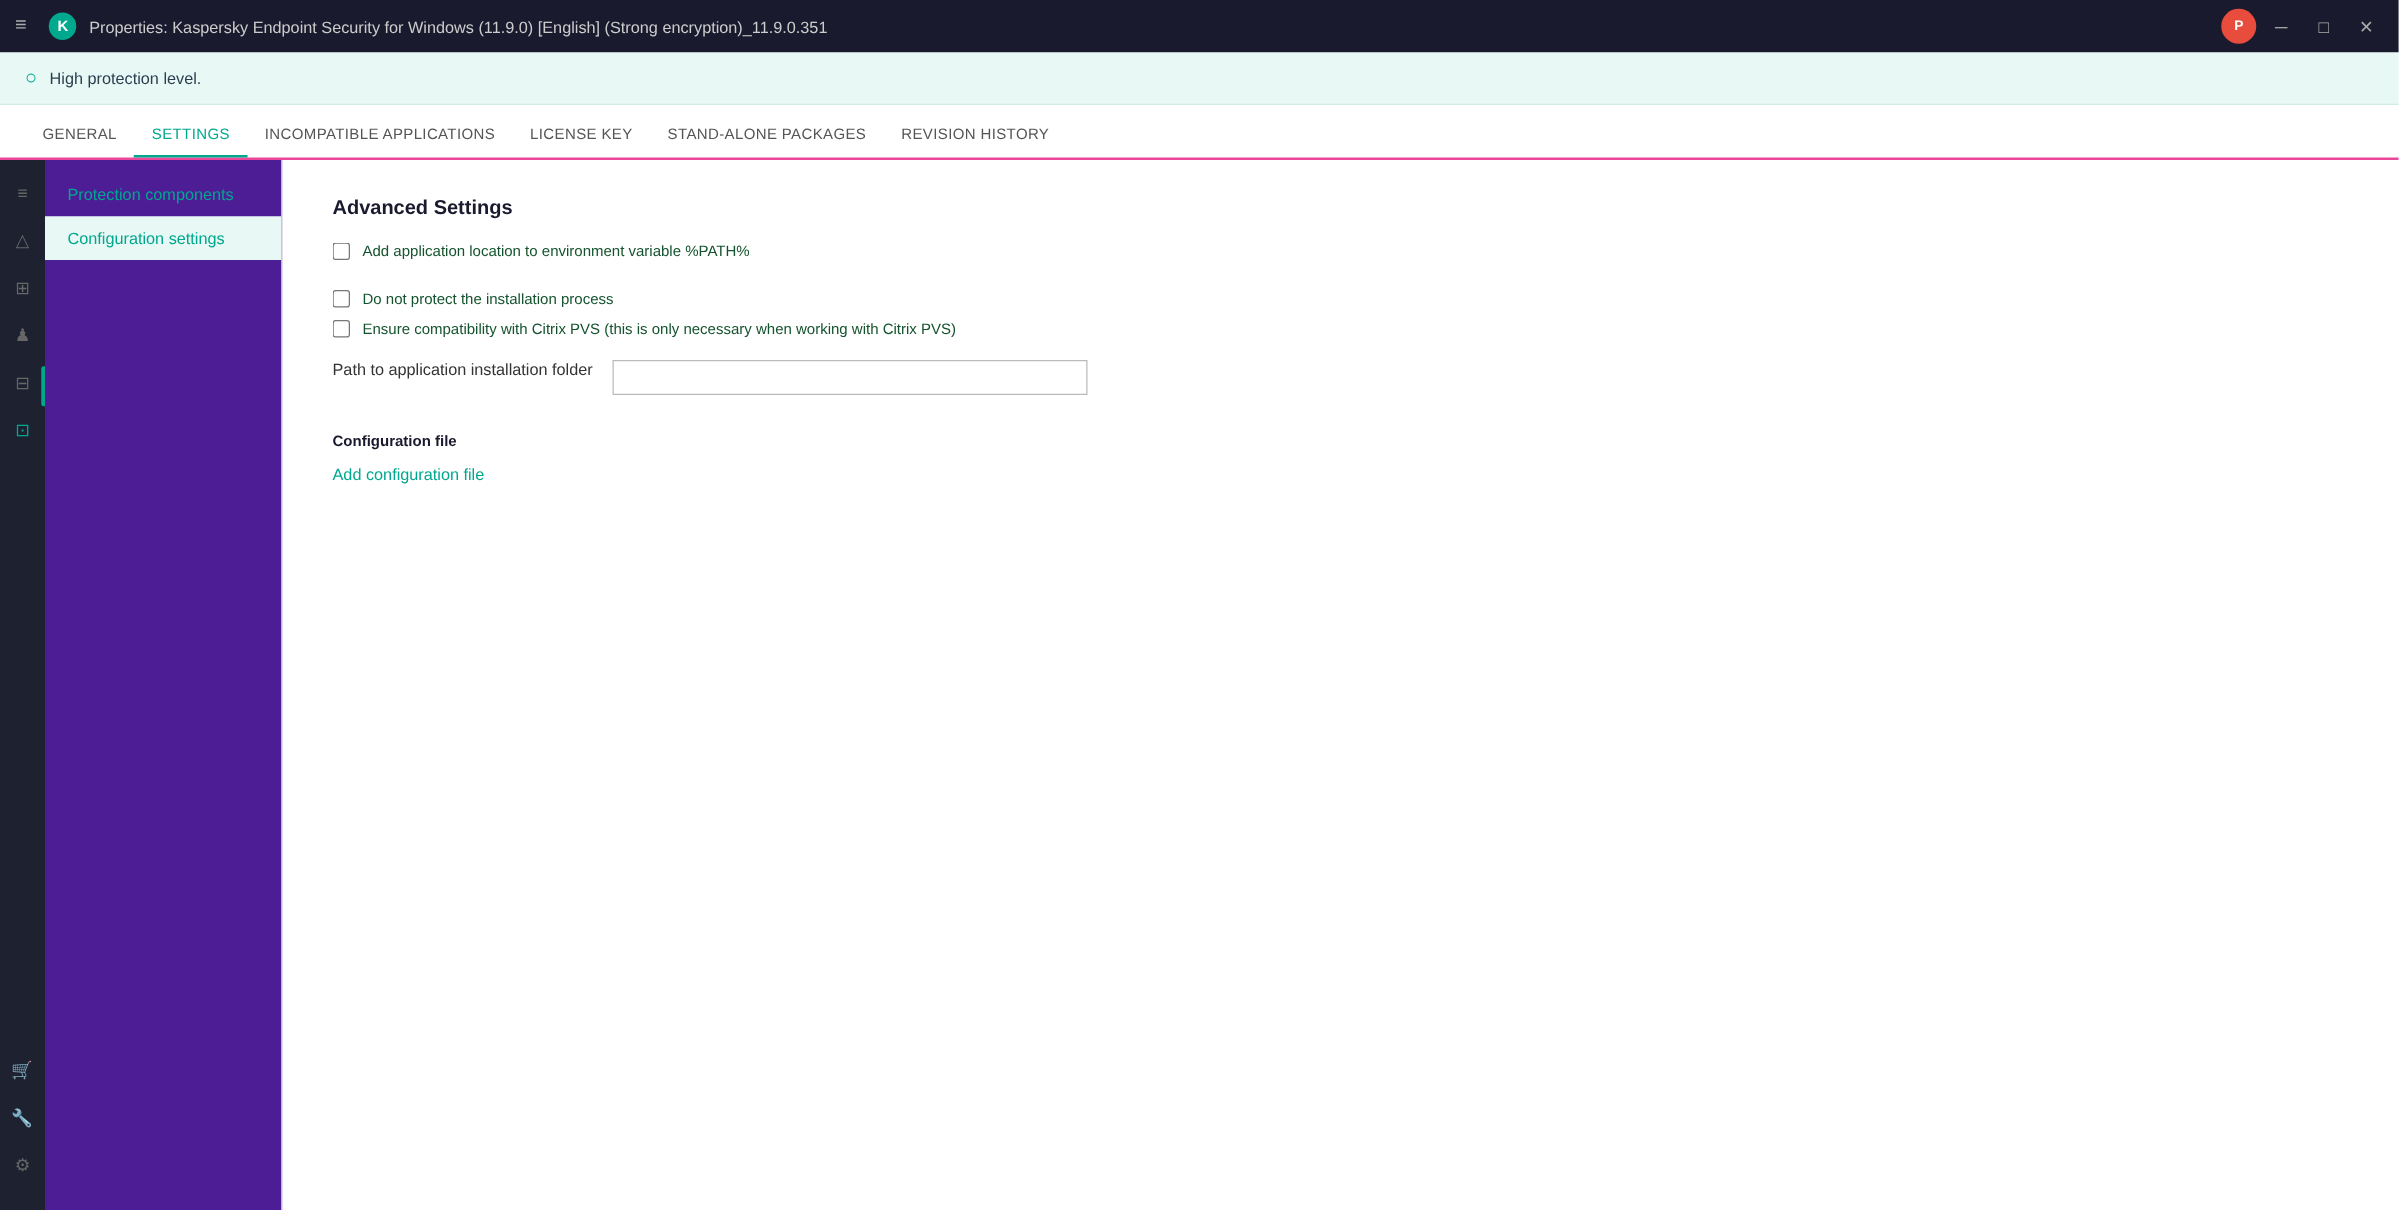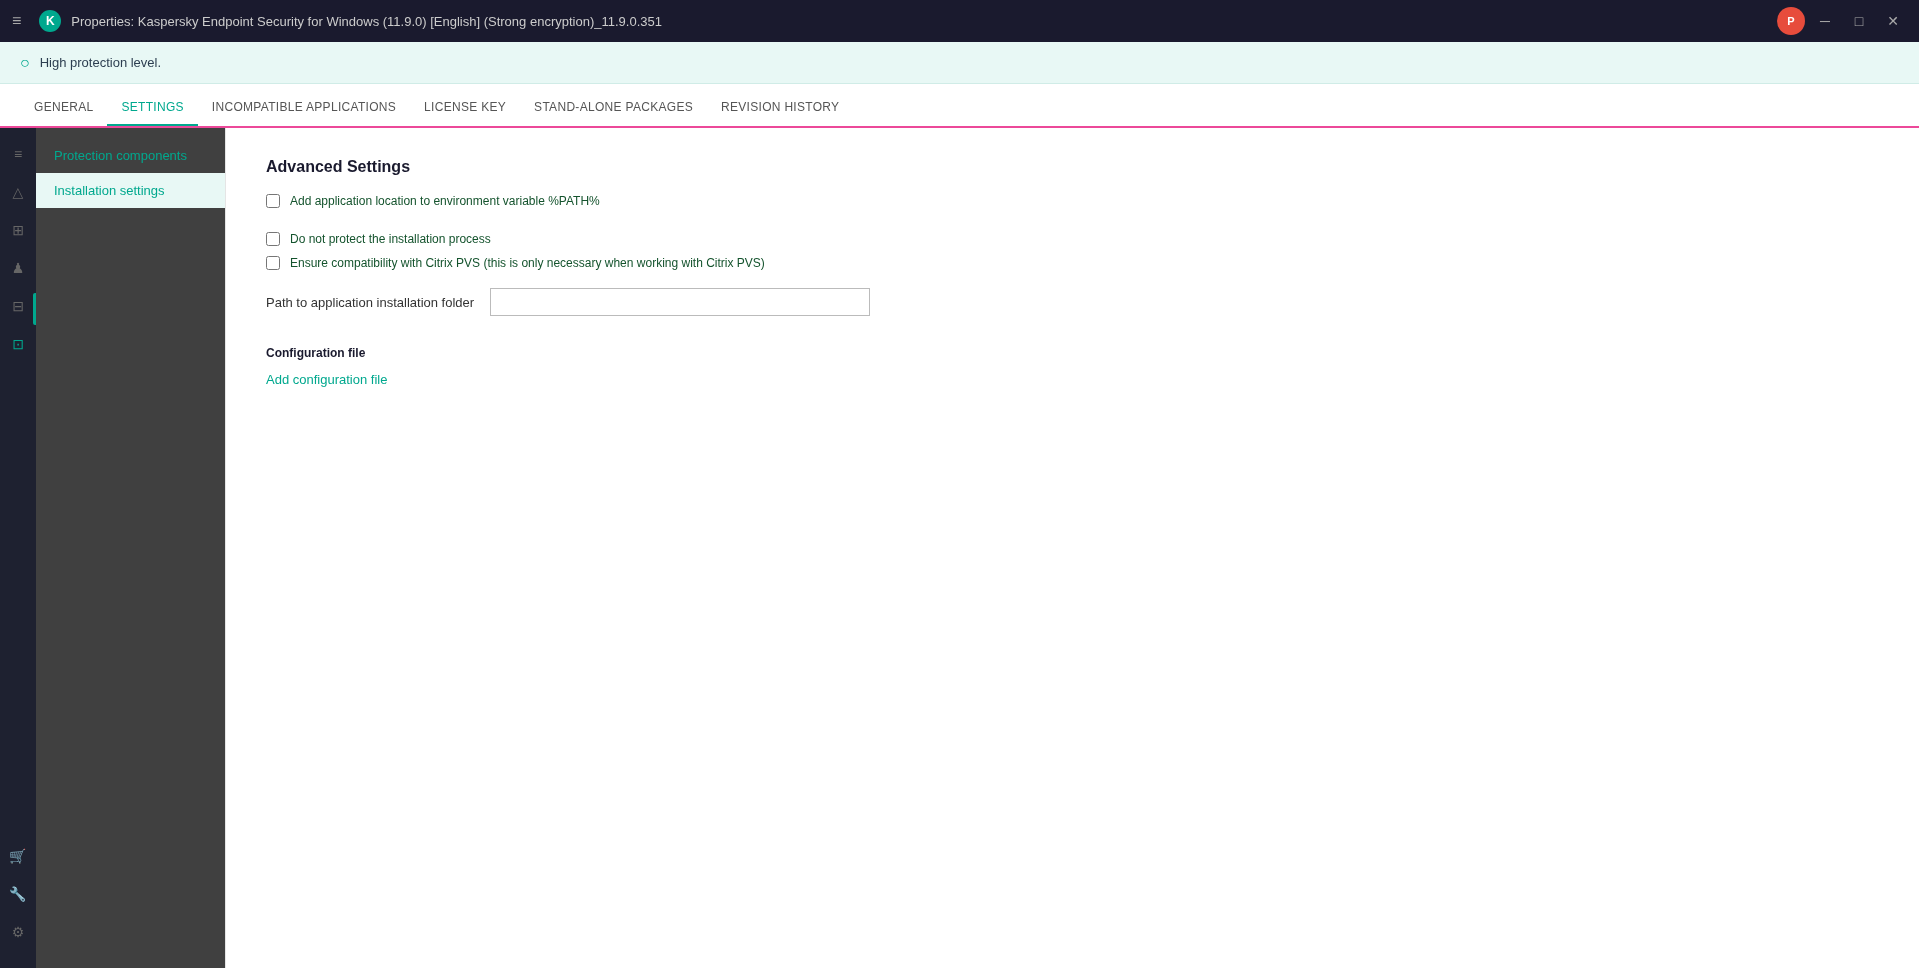--- a/index.html
+++ b/index.html
@@ -91,21 +91,21 @@
       cursor: pointer;
       border-radius: 4px;
       font-size: 14px;
     }
     .icon-sidebar-spacer { flex: 1; }
     .icon-sidebar-bottom { display: flex; flex-direction: column; align-items: center; gap: 6px; padding-bottom: 10px; }
 
     
     .nav-panel {
       width: 190px;
-      background: #404040;
+      background: #4c1d95;
       border-right: 1px solid #e5e5e5;
       padding: 10px 0;
       flex-shrink: 0;
     }
     .nav-item {
       padding: 10px 18px;
       font-size: 13px;
       cursor: pointer;
       color: #333;
     }
@@ -147,21 +147,21 @@
 
     .compatibility-title {
       font-size: 16px;
       font-weight: 600;
       color: #1a1a2e;
       margin-bottom: 14px;
     }
 
     .path-row {
       display: flex;
-      align-items: center;
+      align-items: flex-start;
       gap: 16px;
       margin-top: 18px;
     }
     .path-label {
       font-size: 13px;
       color: #333;
       white-space: nowrap;
     }
     .path-input {
       width: 380px;
@@ -234,21 +234,21 @@
       <div class="icon-sidebar-item">🛒</div>
       <div class="icon-sidebar-item">🔧</div>
       <div class="icon-sidebar-item">⚙</div>
     </div>
 
     <div style="position:absolute; right:0; top: 165px; width:3px; height:32px; background:#00a88e; border-radius:2px 0 0 2px;"></div>
   </div>
 
   <div class="nav-panel">
     <div class="nav-item" style="color:#00a88e;">Protection components</div>
-    <div class="nav-item active">Installation settings</div>
+    <div class="nav-item active">Configuration settings</div>
   </div>
 
   <div class="content-area">
 
     <div>
       <div class="section-title">Advanced Settings</div>
       <div class="checkbox-row">
         <input type="checkbox" style="">
         <label class="checkbox-label">Add application location to environment variable %PATH%</label>
       </div>

